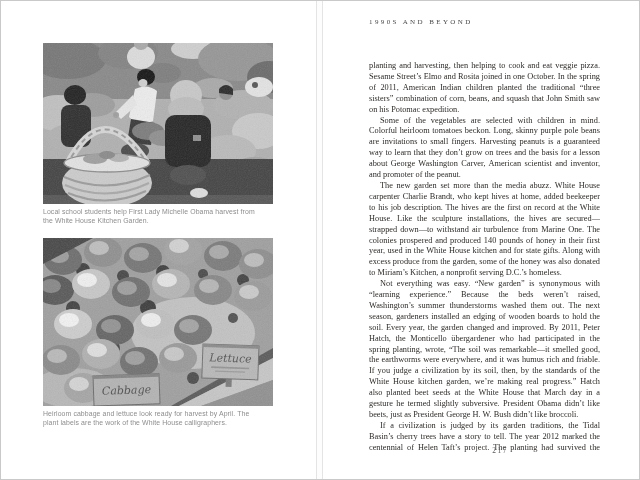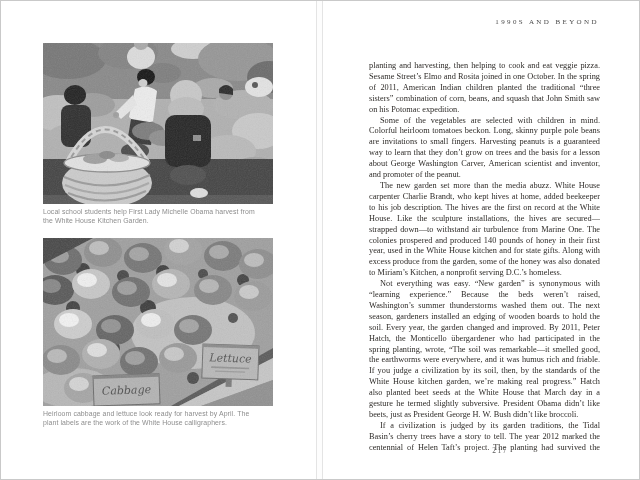--- a/index.html
+++ b/index.html
@@ -24,21 +24,21 @@
   figcaption{
     position:absolute;left:0;
     font-family:"Liberation Sans", sans-serif;
     font-size:6.9px;line-height:1.32;color:#8d8d8d;width:216px;
     letter-spacing:0.1px;
   }
   .photo-1 figcaption{top:164px;}
   .photo-2 figcaption{top:171px;}
 
   .running-header{
-    position:absolute;left:47px;top:17px;width:230px;text-align:right;
+    position:absolute;left:47px;top:17px;width:230px;text-align:left;
     font-size:7px;letter-spacing:2.4px;color:#4a4a4a;white-space:nowrap;
   }
   .body-text{
     position:absolute;left:47px;top:60px;width:231px;height:394px;overflow:hidden;
     font-size:8.3px;line-height:10.9px;color:#2e2b28;text-align:justify;
     hyphens:auto;-webkit-hyphens:auto;
   }
   .body-text p{margin:0;text-indent:11px;}
   .body-text p.first{text-indent:0;}
   .folio{

